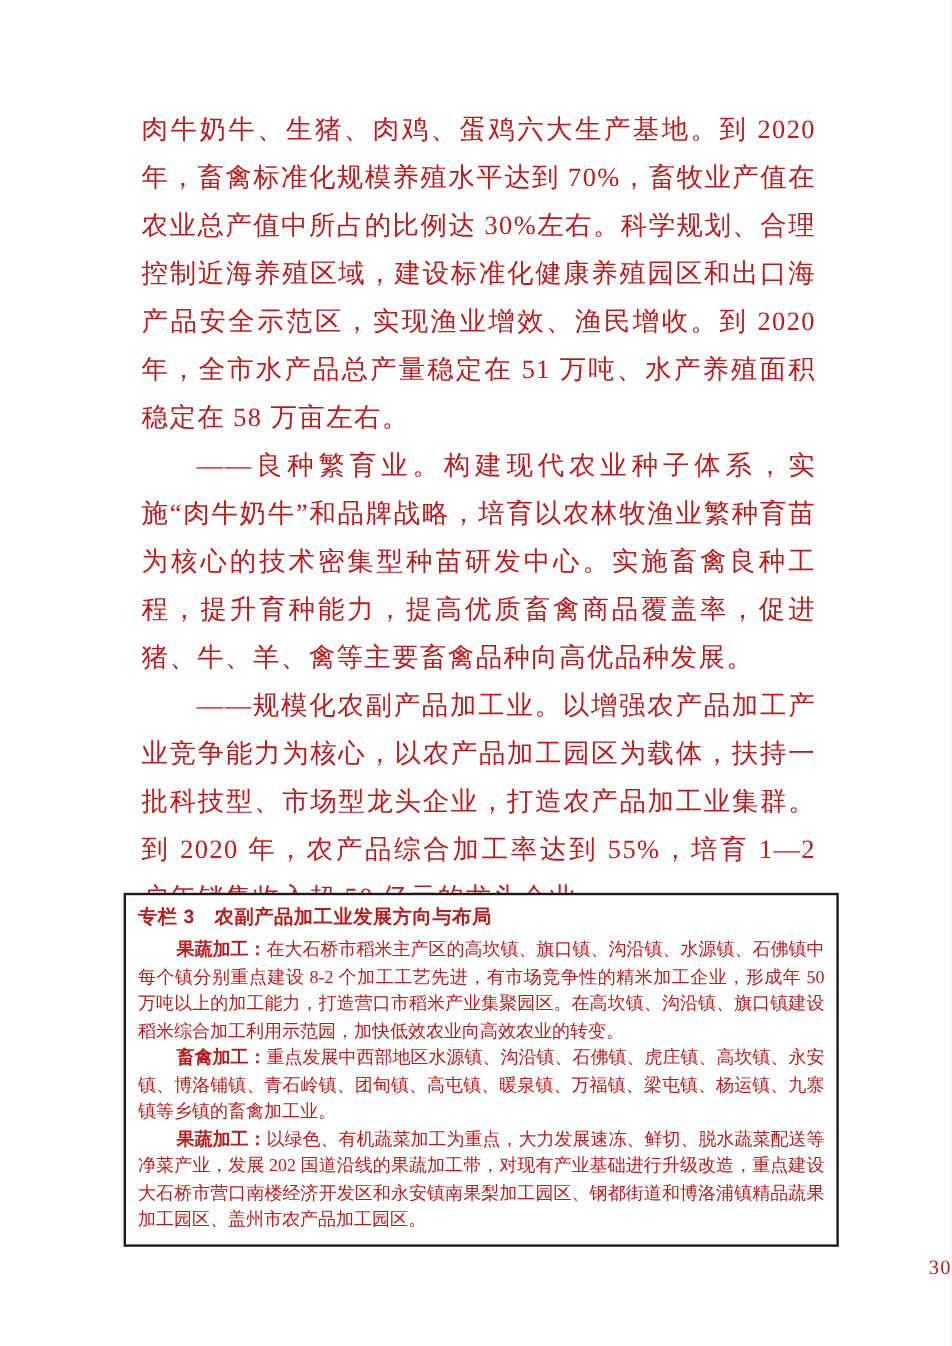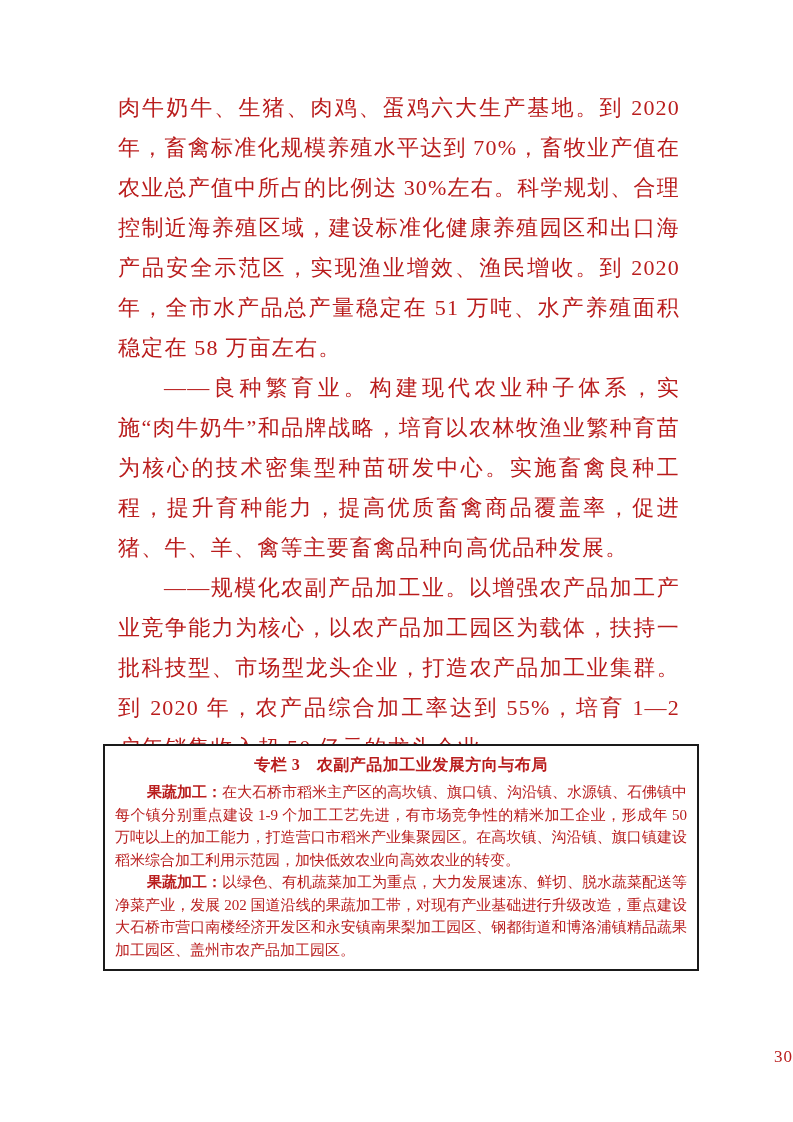--- a/index.html
+++ b/index.html
@@ -38,22 +38,22 @@
     position: absolute;
     left: 103px;
     top: 744px;
     width: 596px;
     box-sizing: border-box;
     border: 2px solid #1a1a1a;
     padding: 7px 10px 8px 10px;
     background: #ffffff;
   }
   .callout-title {
-    text-align: center;
-    font-family: Liberation Serif, serif;
+    text-align: left;
+    font-family: Liberation Sans, sans-serif;
     font-weight: bold;
     font-size: 16px;
     line-height: 24px;
     margin-bottom: 4px;
     letter-spacing: 0.5px;
   }
   .callout-para {
     margin: 0;
     font-size: 15px;
     line-height: 22.5px;
@@ -82,21 +82,22 @@
 
   <div class="body-text">
     <p class="para no-indent">肉牛奶牛、生猪、肉鸡、蛋鸡六大生产基地。到 2020 年，畜禽标准化规模养殖水平达到 70%，畜牧业产值在农业总产值中所占的比例达 30%左右。科学规划、合理控制近海养殖区域，建设标准化健康养殖园区和出口海产品安全示范区，实现渔业增效、渔民增收。到 2020 年，全市水产品总产量稳定在 51 万吨、水产养殖面积稳定在 58 万亩左右。</p>
     <p class="para indent">——良种繁育业。构建现代农业种子体系，实施“肉牛奶牛”和品牌战略，培育以农林牧渔业繁种育苗为核心的技术密集型种苗研发中心。实施畜禽良种工程，提升育种能力，提高优质畜禽商品覆盖率，促进猪、牛、羊、禽等主要畜禽品种向高优品种发展。</p>
     <p class="para indent">——规模化农副产品加工业。以增强农产品加工产业竞争能力为核心，以农产品加工园区为载体，扶持一批科技型、市场型龙头企业，打造农产品加工业集群。到 2020 年，农产品综合加工率达到 55%，培育 1—2 户年销售收入超 50 亿元的龙头企业。</p>
   </div>
 
   <div class="callout">
     <div class="callout-title">专栏 3　农副产品加工业发展方向与布局</div>
 
-    <p class="callout-para"><span class="lead">果蔬加工：</span><span>在大石桥市稻米主产区的高坎镇、旗口镇、沟沿镇、水源镇、石佛镇中每个镇分别重点建设 1-9 个加工工艺先进，有市场竞争性的精米加工企业，形成年 50 万吨以上的加工能力，打造营口市稻米产业集聚园区。在高坎镇、沟沿镇、旗口镇建设稻米综合加工利用示范园，加快低效农业向高效农业的转变。</span></p>
+    <p class="callout-para"><span class="lead">果蔬加工：</span><span>在大石桥市稻米主产区的高坎镇、旗口镇、沟沿镇、水源镇、石佛镇中每个镇分别重点建设 8-2 个加工工艺先进，有市场竞争性的精米加工企业，形成年 50 万吨以上的加工能力，打造营口市稻米产业集聚园区。在高坎镇、沟沿镇、旗口镇建设稻米综合加工利用示范园，加快低效农业向高效农业的转变。</span></p>
 
+    <p class="callout-para"><span class="lead">畜禽加工：</span><span>重点发展中西部地区水源镇、沟沿镇、石佛镇、虎庄镇、高坎镇、永安镇、博洛铺镇、青石岭镇、团甸镇、高屯镇、暖泉镇、万福镇、梁屯镇、杨运镇、九寨镇等乡镇的畜禽加工业。</span></p>
 
     <p class="callout-para"><span class="lead">果蔬加工：</span><span>以绿色、有机蔬菜加工为重点，大力发展速冻、鲜切、脱水蔬菜配送等净菜产业，发展 202 国道沿线的果蔬加工带，对现有产业基础进行升级改造，重点建设大石桥市营口南楼经济开发区和永安镇南果梨加工园区、钢都街道和博洛浦镇精品蔬果加工园区、盖州市农产品加工园区。</span></p>
   </div>
 
   <div class="page-number">30</div>
 
 </div>
 
 </body></html>

